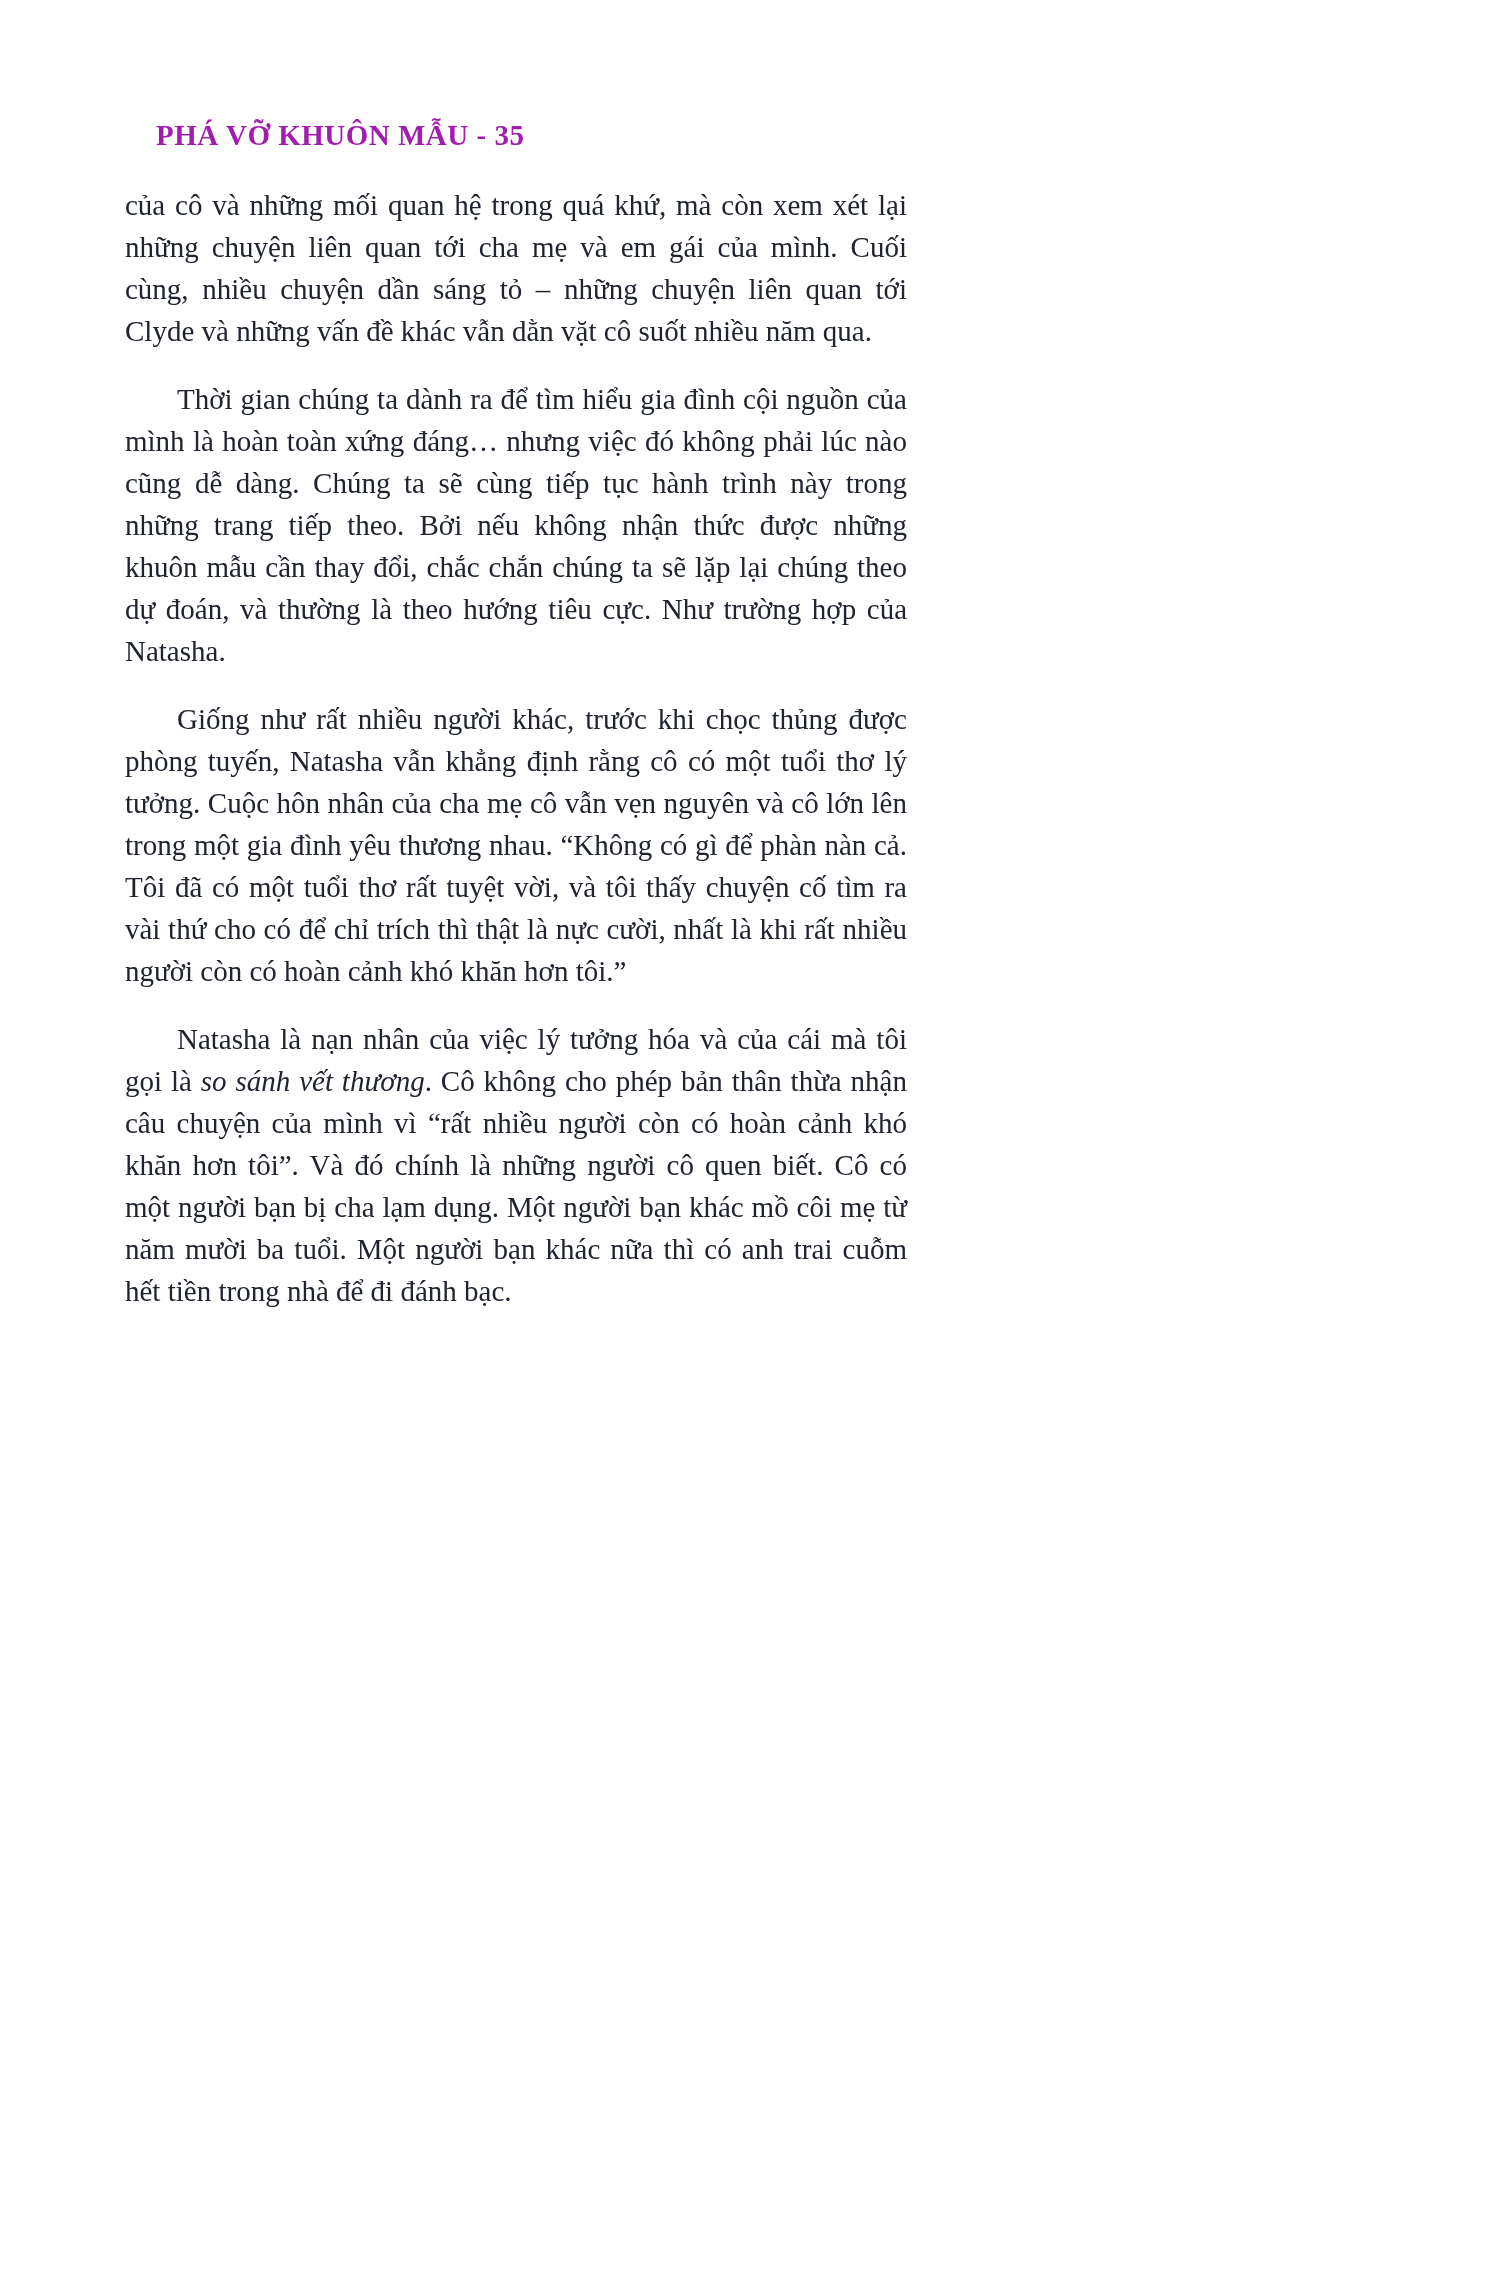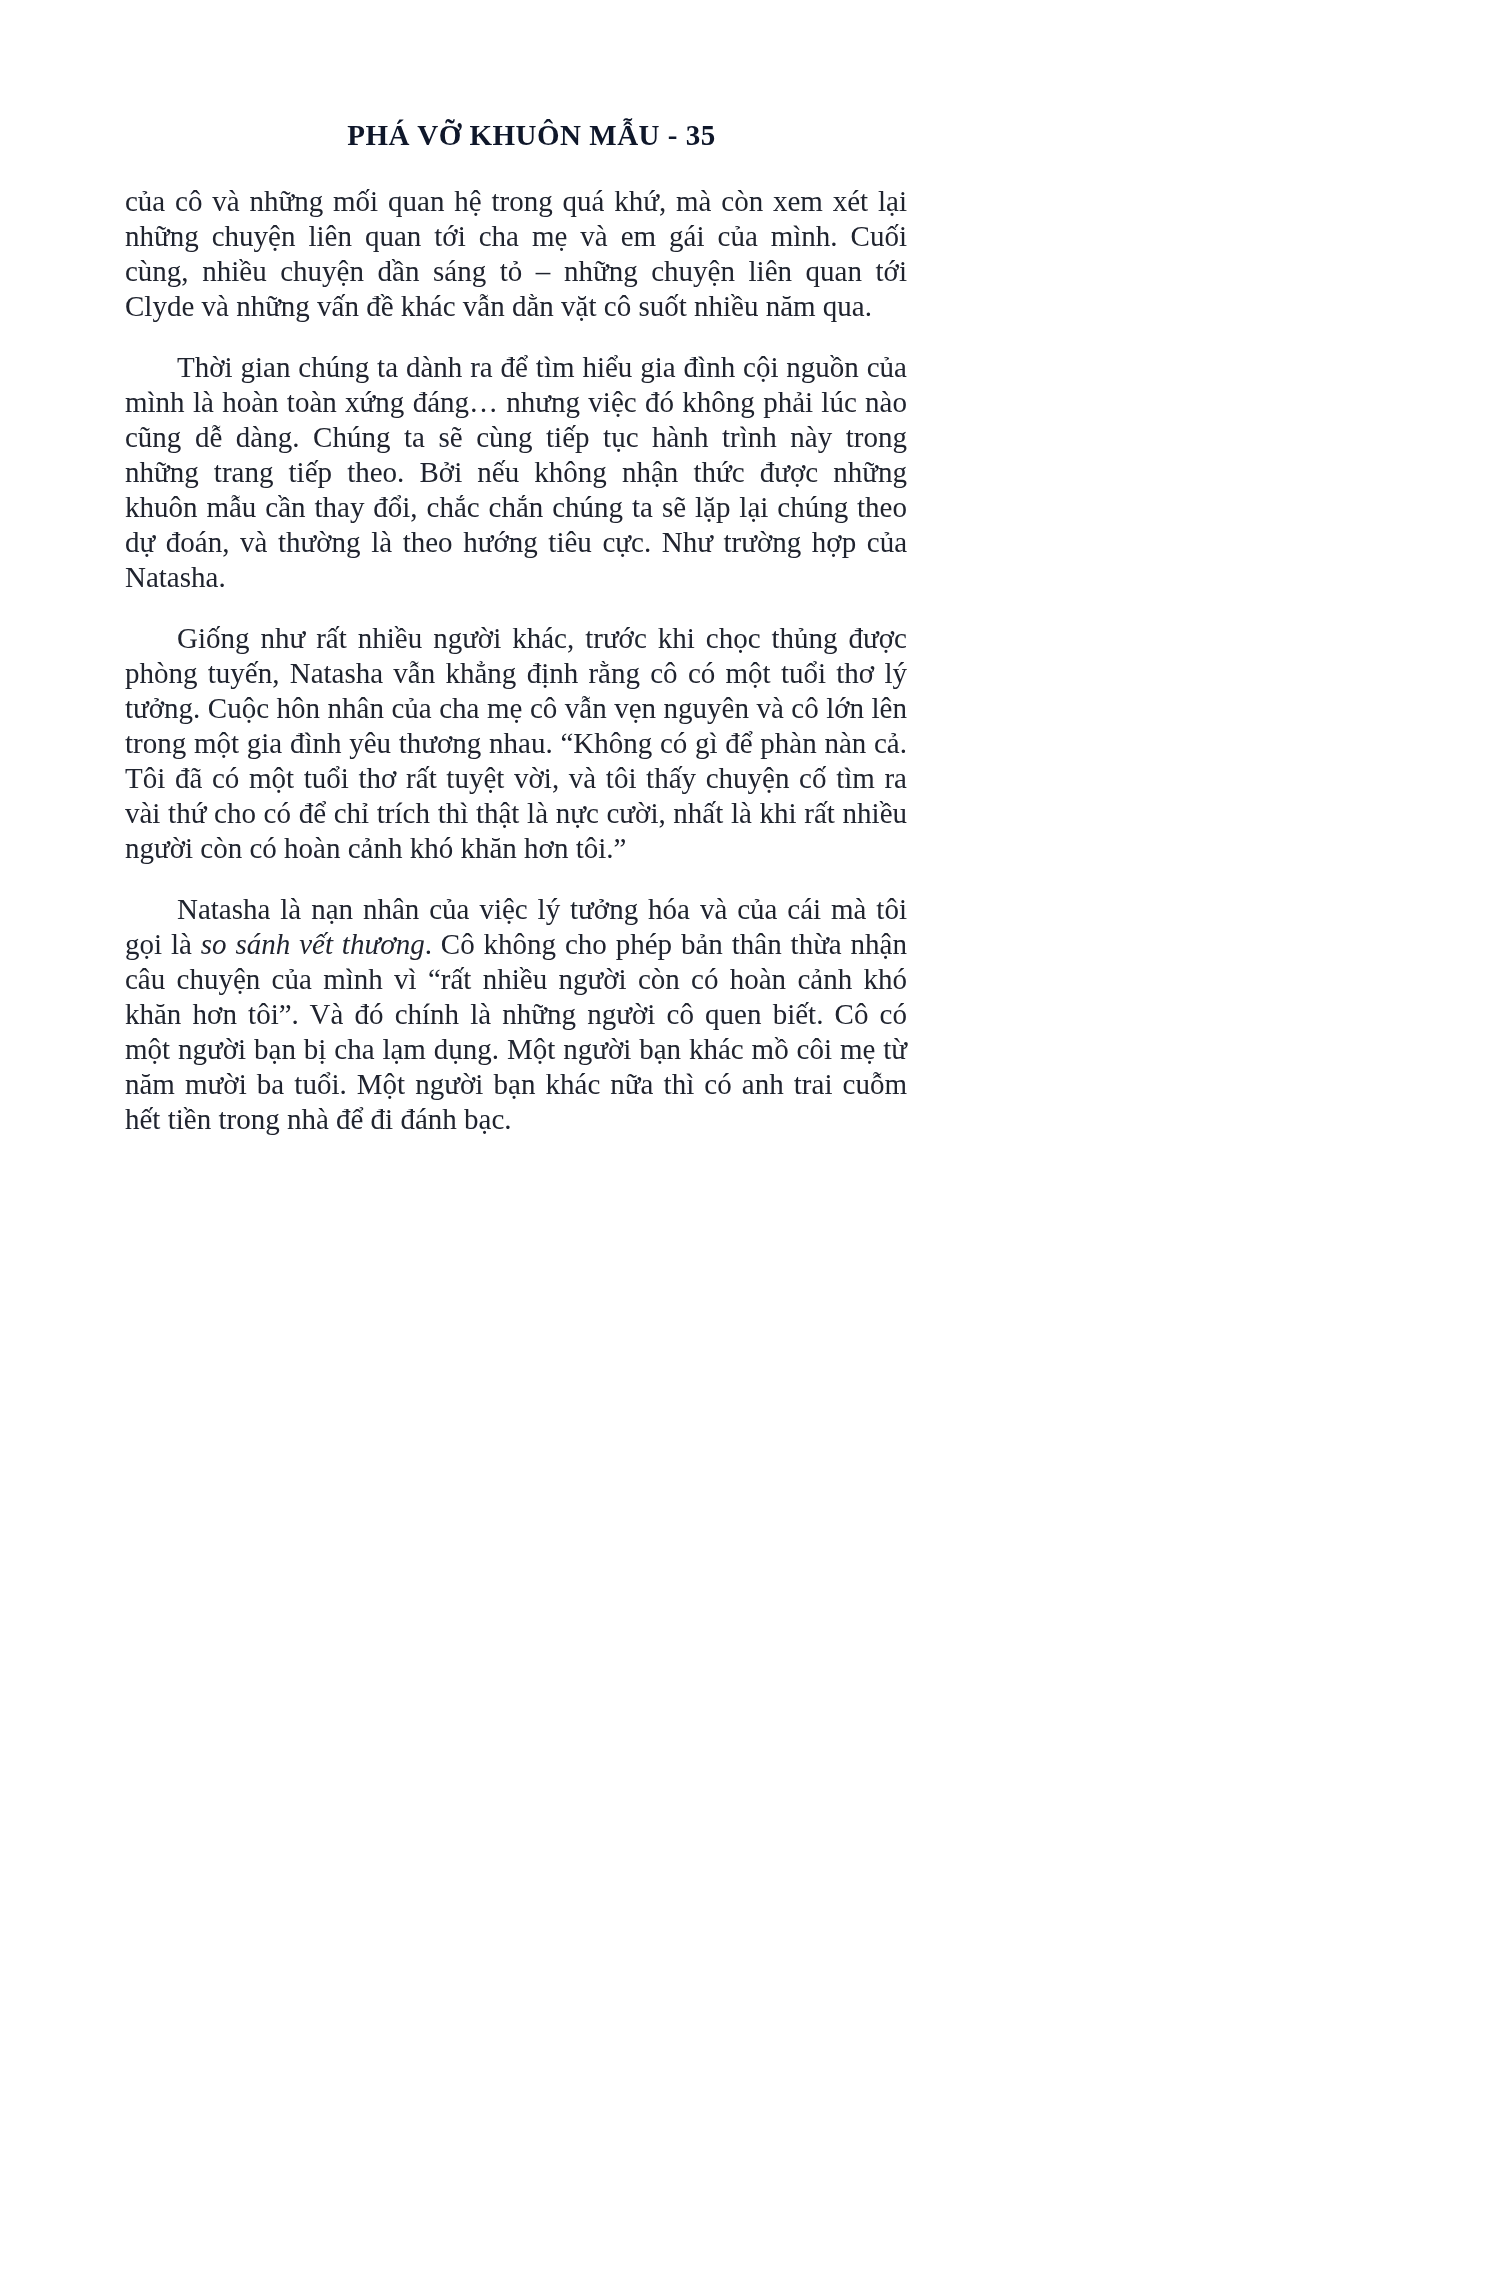--- a/index.html
+++ b/index.html
@@ -14,37 +14,37 @@
     background: #ffffff;
     font-family: "Liberation Serif", "DejaVu Serif", serif;
     color: #20242f;
     overflow: hidden;
   }
   .running-head {
     position: absolute;
     top: 86px;
     left: 125px;
     width: 782px;
-    text-align: center;
+    text-align: left;
     font-size: 29px;
     font-weight: bold;
     letter-spacing: 0.5px;
     white-space: pre-wrap;
-    color: #0f172a;
+    color: #a21caf;
   }
   .content {
     position: absolute;
     top: 184px;
     left: 125px;
     width: 782px;
   }
   .content p {
     margin: 0 0 26px 0;
     font-size: 29px;
-    line-height: 35px;
+    line-height: 42px;
     text-align: justify;
     text-indent: 52px;
     color: #20242f;
   }
   .content p.no-indent {
     text-indent: 0;
   }
   .content em {
   }
 </style>

